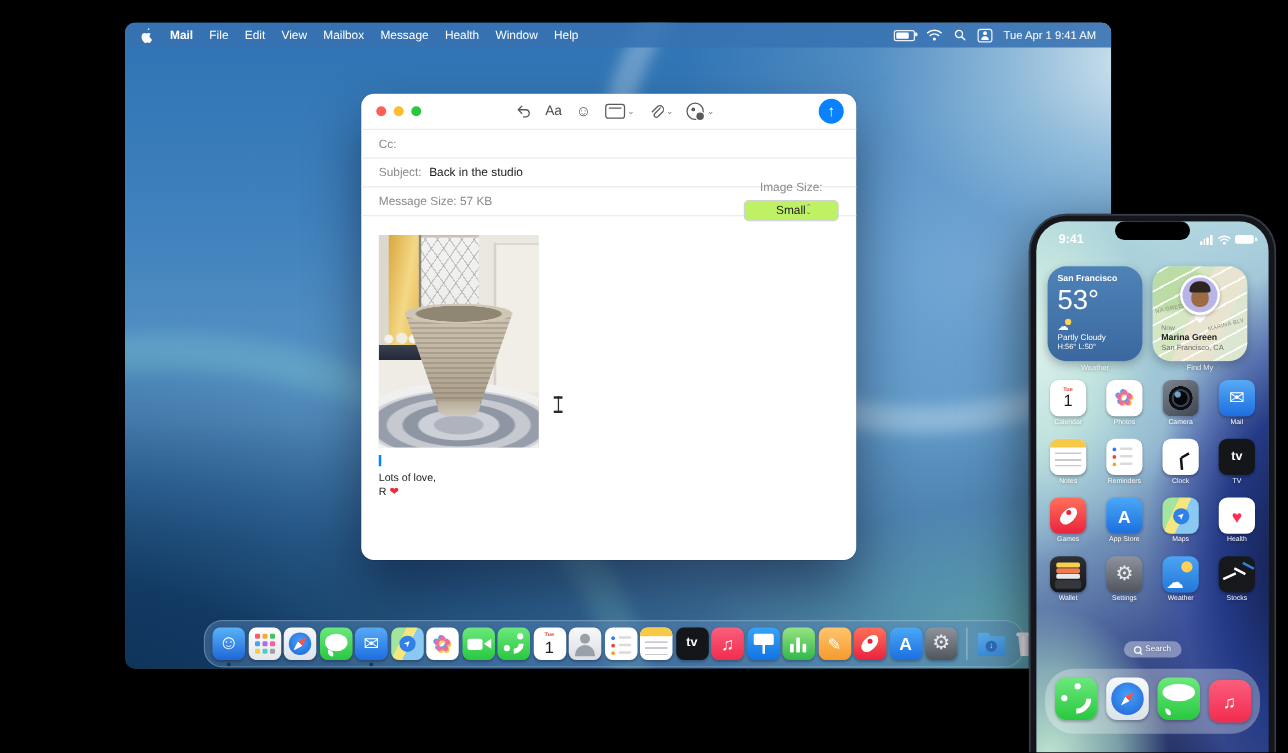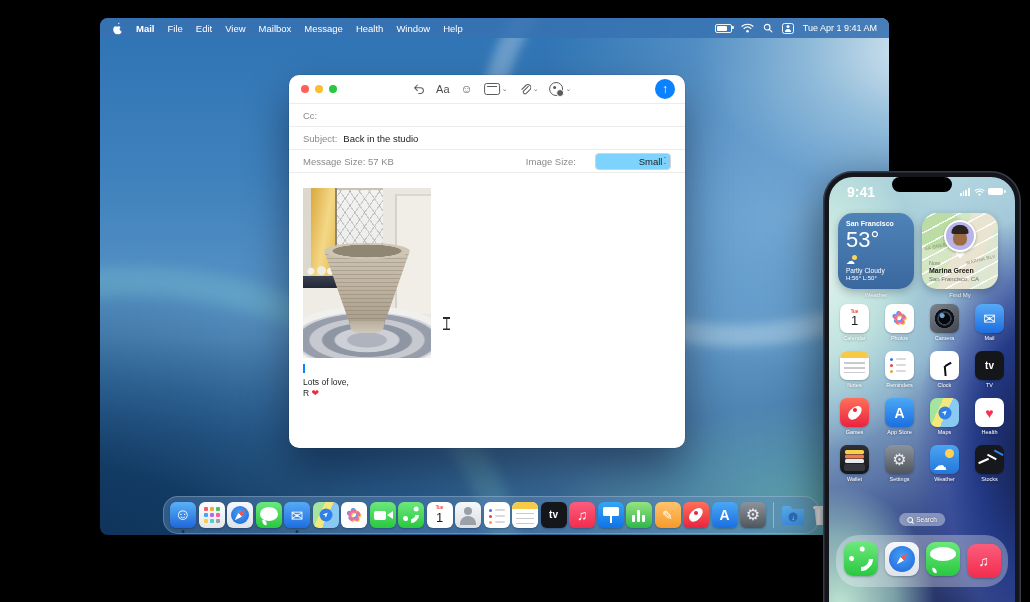--- a/index.html
+++ b/index.html
@@ -46,22 +46,22 @@
   .stationery::before{content:"";position:absolute;left:2px;right:2px;top:2px;height:1.2px;background:#5a5a5e;}
   .photoic{position:relative;width:12px;height:12px;border:1.2px solid #5a5a5e;border-radius:50%;}
   .photoic::before{content:"";position:absolute;left:3px;top:3px;width:3px;height:3px;border-radius:50%;background:#5a5a5e;}
   .photoic::after{content:"";position:absolute;right:-2px;bottom:-2px;width:6px;height:6px;border-radius:50%;background:#5a5a5e;border:1px solid #fff;}
   #send-btn{position:absolute;right:10px;top:4px;width:20px;height:20px;border-radius:50%;background:#0a82ff;color:#fff;
     display:flex;align-items:center;justify-content:center;font-size:12px;font-weight:bold;}
   .mw-row{display:flex;align-items:center;height:22px;padding:0 14px;border-bottom:1px solid #ececec;font-size:9.5px;color:#8a8a8e;gap:6px;}
   .mw-row .val{color:#1c1c1e;}
   .token{background:#cfe1fb;border-radius:4px;padding:1.5px 6px;color:#1c1c1e;display:inline-flex;align-items:center;gap:3px;}
   .token .tchev{font-size:6px;color:#3c6fd1;}
-  .imgsize{margin-left:auto;display:flex;align-items:center;gap:19px;}
-  .select{display:inline-flex;align-items:center;justify-content:flex-end;width:64px;height:15px;border:1px solid #d2d2d6;border-radius:4px;background:#7dd3fc;color:#1c1c1e;padding:0 3px 0 7px;}
+  .imgsize{margin-left:auto;display:flex;align-items:center;gap:4px;flex-direction:column;}
+  .select{display:inline-flex;align-items:center;justify-content:center;width:64px;height:15px;border:1px solid #d2d2d6;border-radius:4px;background:#bef264;color:#1c1c1e;padding:0 3px 0 7px;}
   .stepper{display:flex;flex-direction:column;line-height:3.5px;font-size:5.5px;color:#6a6a6e;}
   #mw-body{padding:7px 14px 0 14px;font-size:8.5px;color:#1c1c1e;line-height:1.4;}
   
   #photo{position:relative;width:128px;height:170px;margin-top:8px;overflow:hidden;background:#efece6;}
   .ph-wallL{position:absolute;left:0;top:0;width:10px;height:100px;background:#ddd8cd;}
   .ph-window{position:absolute;left:10px;top:0;width:70px;height:92px;background:
       repeating-linear-gradient(55deg,rgba(150,150,150,.45) 0 1px,transparent 1px 8px),
       repeating-linear-gradient(-55deg,rgba(150,150,150,.45) 0 1px,transparent 1px 8px),
       linear-gradient(180deg,#f2f3f1,#e9ebe8);border:2px solid #c9c2b2;}
   .ph-amber{position:absolute;left:8px;top:0;width:24px;height:92px;background:linear-gradient(100deg,#d9a83c,#f4d887 55%,#e5b94e);border-right:2px solid #8d8675;}
@@ -165,21 +165,21 @@
   
   #iphone{position:absolute;left:823px;top:171px;width:198px;height:460px;background:#14161c;border-radius:30px;padding:6px;box-sizing:border-box;
      box-shadow:0 18px 50px rgba(0,0,0,.6),inset 0 0 0 1.5px rgba(120,130,150,.35);z-index:20;}
   #pscreen{position:relative;width:100%;height:100%;border-radius:24px;overflow:hidden;
     background:
       radial-gradient(120% 65% at -5% 22%, #dff2ec 0%, #bfe2de 28%, rgba(165,205,215,.6) 45%, rgba(165,205,215,0) 60%),
       radial-gradient(95% 75% at 115% 62%, #10183f 0%, #243a86 38%, rgba(60,80,160,.65) 55%, rgba(60,80,160,0) 72%),
       radial-gradient(85% 45% at 6% 96%, #bfe6d2 0%, rgba(175,225,200,.6) 35%, rgba(175,225,200,0) 60%),
       linear-gradient(155deg,#bfe3e6 0%,#8fb4cf 42%,#3b4f8e 72%,#1a2450 100%);}
   #pstatus{position:absolute;left:0;top:7px;right:0;height:15px;display:flex;align-items:center;color:#fff;}
-  #ptime{margin-left:18px;font-size:14px;font-weight:bold;}
+  #ptime{margin-left:18px;font-size:10px;font-weight:bold;}
   #island{position:absolute;left:50%;top:0;transform:translateX(-50%);width:60px;height:15px;border-radius:9px;background:#000;}
   #pstat-right{margin-left:auto;margin-right:12px;display:flex;align-items:flex-end;gap:3.5px;}
   .sigbars{display:flex;align-items:flex-end;gap:1px;}
   .sigbars i{display:block;width:1.8px;background:#fff;border-radius:.5px;}
   .pbatt{position:relative;width:15px;height:7.5px;background:#fff;border-radius:2px;margin-bottom:.5px;}
   .pbatt::after{content:"";position:absolute;right:-2.5px;top:2px;width:1.5px;height:3.5px;background:rgba(255,255,255,.8);border-radius:0 1px 1px 0;}
   
   .widget{position:absolute;top:36px;width:76px;height:76px;border-radius:15px;overflow:hidden;box-shadow:0 3px 8px rgba(0,0,20,.25);}
   #w-weather{left:9px;background:linear-gradient(180deg,#4e83b8,#3a689f);color:#fff;padding:7px 8px;box-sizing:border-box;}
   #w-city{font-size:7px;font-weight:bold;}

